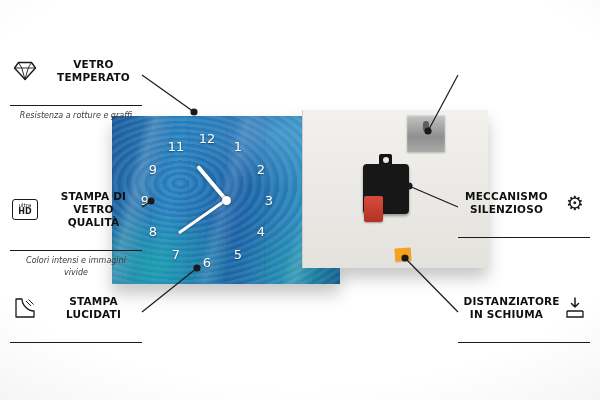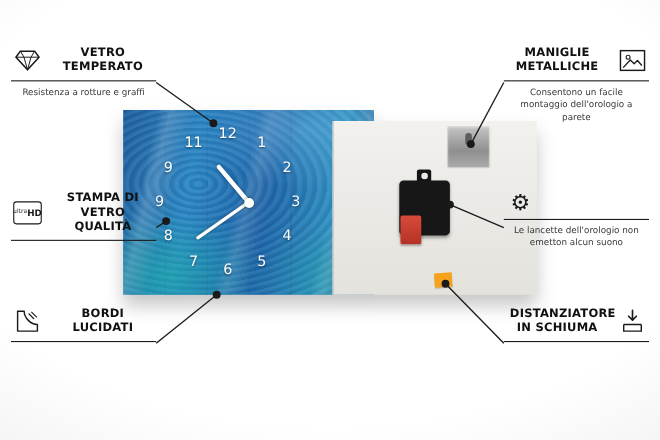--- a/index.html
+++ b/index.html
@@ -11,34 +11,34 @@
   
   .connectors { position:absolute; left:0; top:0; z-index:6; pointer-events:none; }
 
   
   .callout { position:absolute; width:132px; z-index:5; }
   .callout.left  { left:10px; }
   .callout.right { right:10px; }
   .c1 { top:42px; } .c2 { top:174px; } .c3 { top:279px; }
   .hdr { display:flex; align-items:center; gap:5px; border-bottom:1.3px solid #1a1a1a; padding-bottom:5px; }
   .icon { width:30px; display:flex; align-items:center; justify-content:center; flex:0 0 auto; }
-  .title { flex:1; max-width:86px; margin:0 auto; font-weight:bold; font-size:10.5px; line-height:1.25;
+  .title { flex:1; max-width:86px; margin:16px auto; font-weight:bold; font-size:10.5px; line-height:1.25;
            color:#101010; text-align:center; letter-spacing:.2px; }
-  .subtitle { max-width:120px; margin:4px auto 0; font-size:8px; line-height:1.4; color:#3a3a3a; text-align:center; }
+  .subtitle { max-width:120px; margin:4px auto 0; font-size:8px; line-height:1.4; color:#3a3a3a; text-align:center;font-style:italic; }
 
   .uhd { width:26px; height:21px; border:1.4px solid #1a1a1a; border-radius:3px; display:flex;
-         flex-direction:row; align-items:center; justify-content:center; line-height:1; }
+         flex-direction:column; align-items:center; justify-content:center; line-height:1; }
   .uhd .u { font-size:5.5px; color:#1a1a1a; }
   .uhd .h { font-size:8px; font-weight:bold; color:#1a1a1a; }
   .gear { font-size:20px; line-height:1; color:#1a1a1a; }
 
   
   .product { position:absolute; left:112px; top:100px; width:376px; height:168px; z-index:3;
              filter: drop-shadow(0 10px 8px rgba(0,0,0,.22)); }
-  .face { position:absolute; left:0; top:0; width:228px; height:168px;
+  .face { position:absolute; left:0; top:16px; width:228px; height:168px;
     background:
       radial-gradient(70% 60% at 16% 90%, rgba(20,190,160,.45), transparent 60%),
       radial-gradient(55% 50% at 86% 92%, rgba(20,165,150,.35), transparent 60%),
       radial-gradient(70% 60% at 72% 10%, rgba(140,220,255,.35), transparent 55%),
       repeating-radial-gradient(140% 120% at 30% 40%, rgba(255,255,255,.07) 0 3px, rgba(0,0,30,.05) 6px 9px),
       repeating-linear-gradient(90deg, rgba(0,0,0,.06) 0 1px, transparent 1px 38px),
       linear-gradient(100deg, #1e5f9e 0%, #2b86c4 28%, #1b62a8 55%, #2e8fc0 80%, #174f8e 100%); }
   .face::after { content:""; position:absolute; inset:0;
     background: linear-gradient(105deg, rgba(255,255,255,0) 12%, rgba(255,255,255,.16) 16%,
       rgba(255,255,255,0) 24%, rgba(255,255,255,0) 46%, rgba(255,255,255,.12) 50%,
@@ -135,55 +135,43 @@
   <div class="callout left c2">
     <div class="hdr">
       <span class="icon">
         <span class="uhd">
           <span class="u">ultra</span>
           <span class="h">HD</span>
         </span>
       </span>
       <span class="title">STAMPA DI VETRO QUALITÀ</span>
     </div>
+    <div class="subtitle">Colori intensi e immagini vivide</div>
   </div>
 
   <div class="callout left c3">
     <div class="hdr">
       <span class="icon">
         <svg width="22" height="22" viewBox="0 0 22 22">
           <path d="M2 20 L20 20 L20 14 C14 14 8 8 8 2 L2 2 Z" fill="none" stroke="#1a1a1a" stroke-width="1.3" stroke-linejoin="round"></path>
           <path d="M12 4 L17 9 M14.5 2.5 L19.5 7.5" stroke="#1a1a1a" stroke-width="1" fill="none"></path>
         </svg>
       </span>
-      <span class="title">BORDI LUCIDATI</span>
+      <span class="title">STAMPA LUCIDATI</span>
     </div>
   </div>
 
-  <div class="callout right c1">
-    <div class="hdr">
-      <span class="title">MANIGLIE METALLICHE</span>
-      <span class="icon">
-        <svg width="24" height="20" viewBox="0 0 24 20">
-          <rect x="1" y="1" width="22" height="18" fill="none" stroke="#1a1a1a" stroke-width="1.4"></rect>
-          <circle cx="8" cy="7" r="1.8" fill="none" stroke="#1a1a1a" stroke-width="1"></circle>
-          <path d="M3.5 16.5 L10 9.5 L13.5 13 L16.5 10 L20.5 14.5" fill="none" stroke="#1a1a1a" stroke-width="1.2" stroke-linejoin="round"></path>
-        </svg>
-      </span>
-    </div>
-    <div class="subtitle">Consentono un facile montaggio dell'orologio a parete</div>
-  </div>
 
   <div class="callout right c2">
     <div class="hdr">
+      <span class="title">MECCANISMO SILENZIOSO</span>
       <span class="icon">
         <span class="gear">⚙</span>
       </span>
     </div>
-    <div class="subtitle">Le lancette dell'orologio non emetton alcun suono</div>
   </div>
 
   <div class="callout right c3">
     <div class="hdr">
       <span class="title">DISTANZIATORE IN SCHIUMA</span>
       <span class="icon">
         <svg width="22" height="22" viewBox="0 0 22 22">
           <path d="M11 1 V10 M7.5 6.5 L11 10 L14.5 6.5" fill="none" stroke="#1a1a1a" stroke-width="1.5" stroke-linecap="round" stroke-linejoin="round"></path>
           <path d="M3 14 H19 M3 14 V20 H19 V14" fill="none" stroke="#1a1a1a" stroke-width="1.3"></path>
         </svg>

